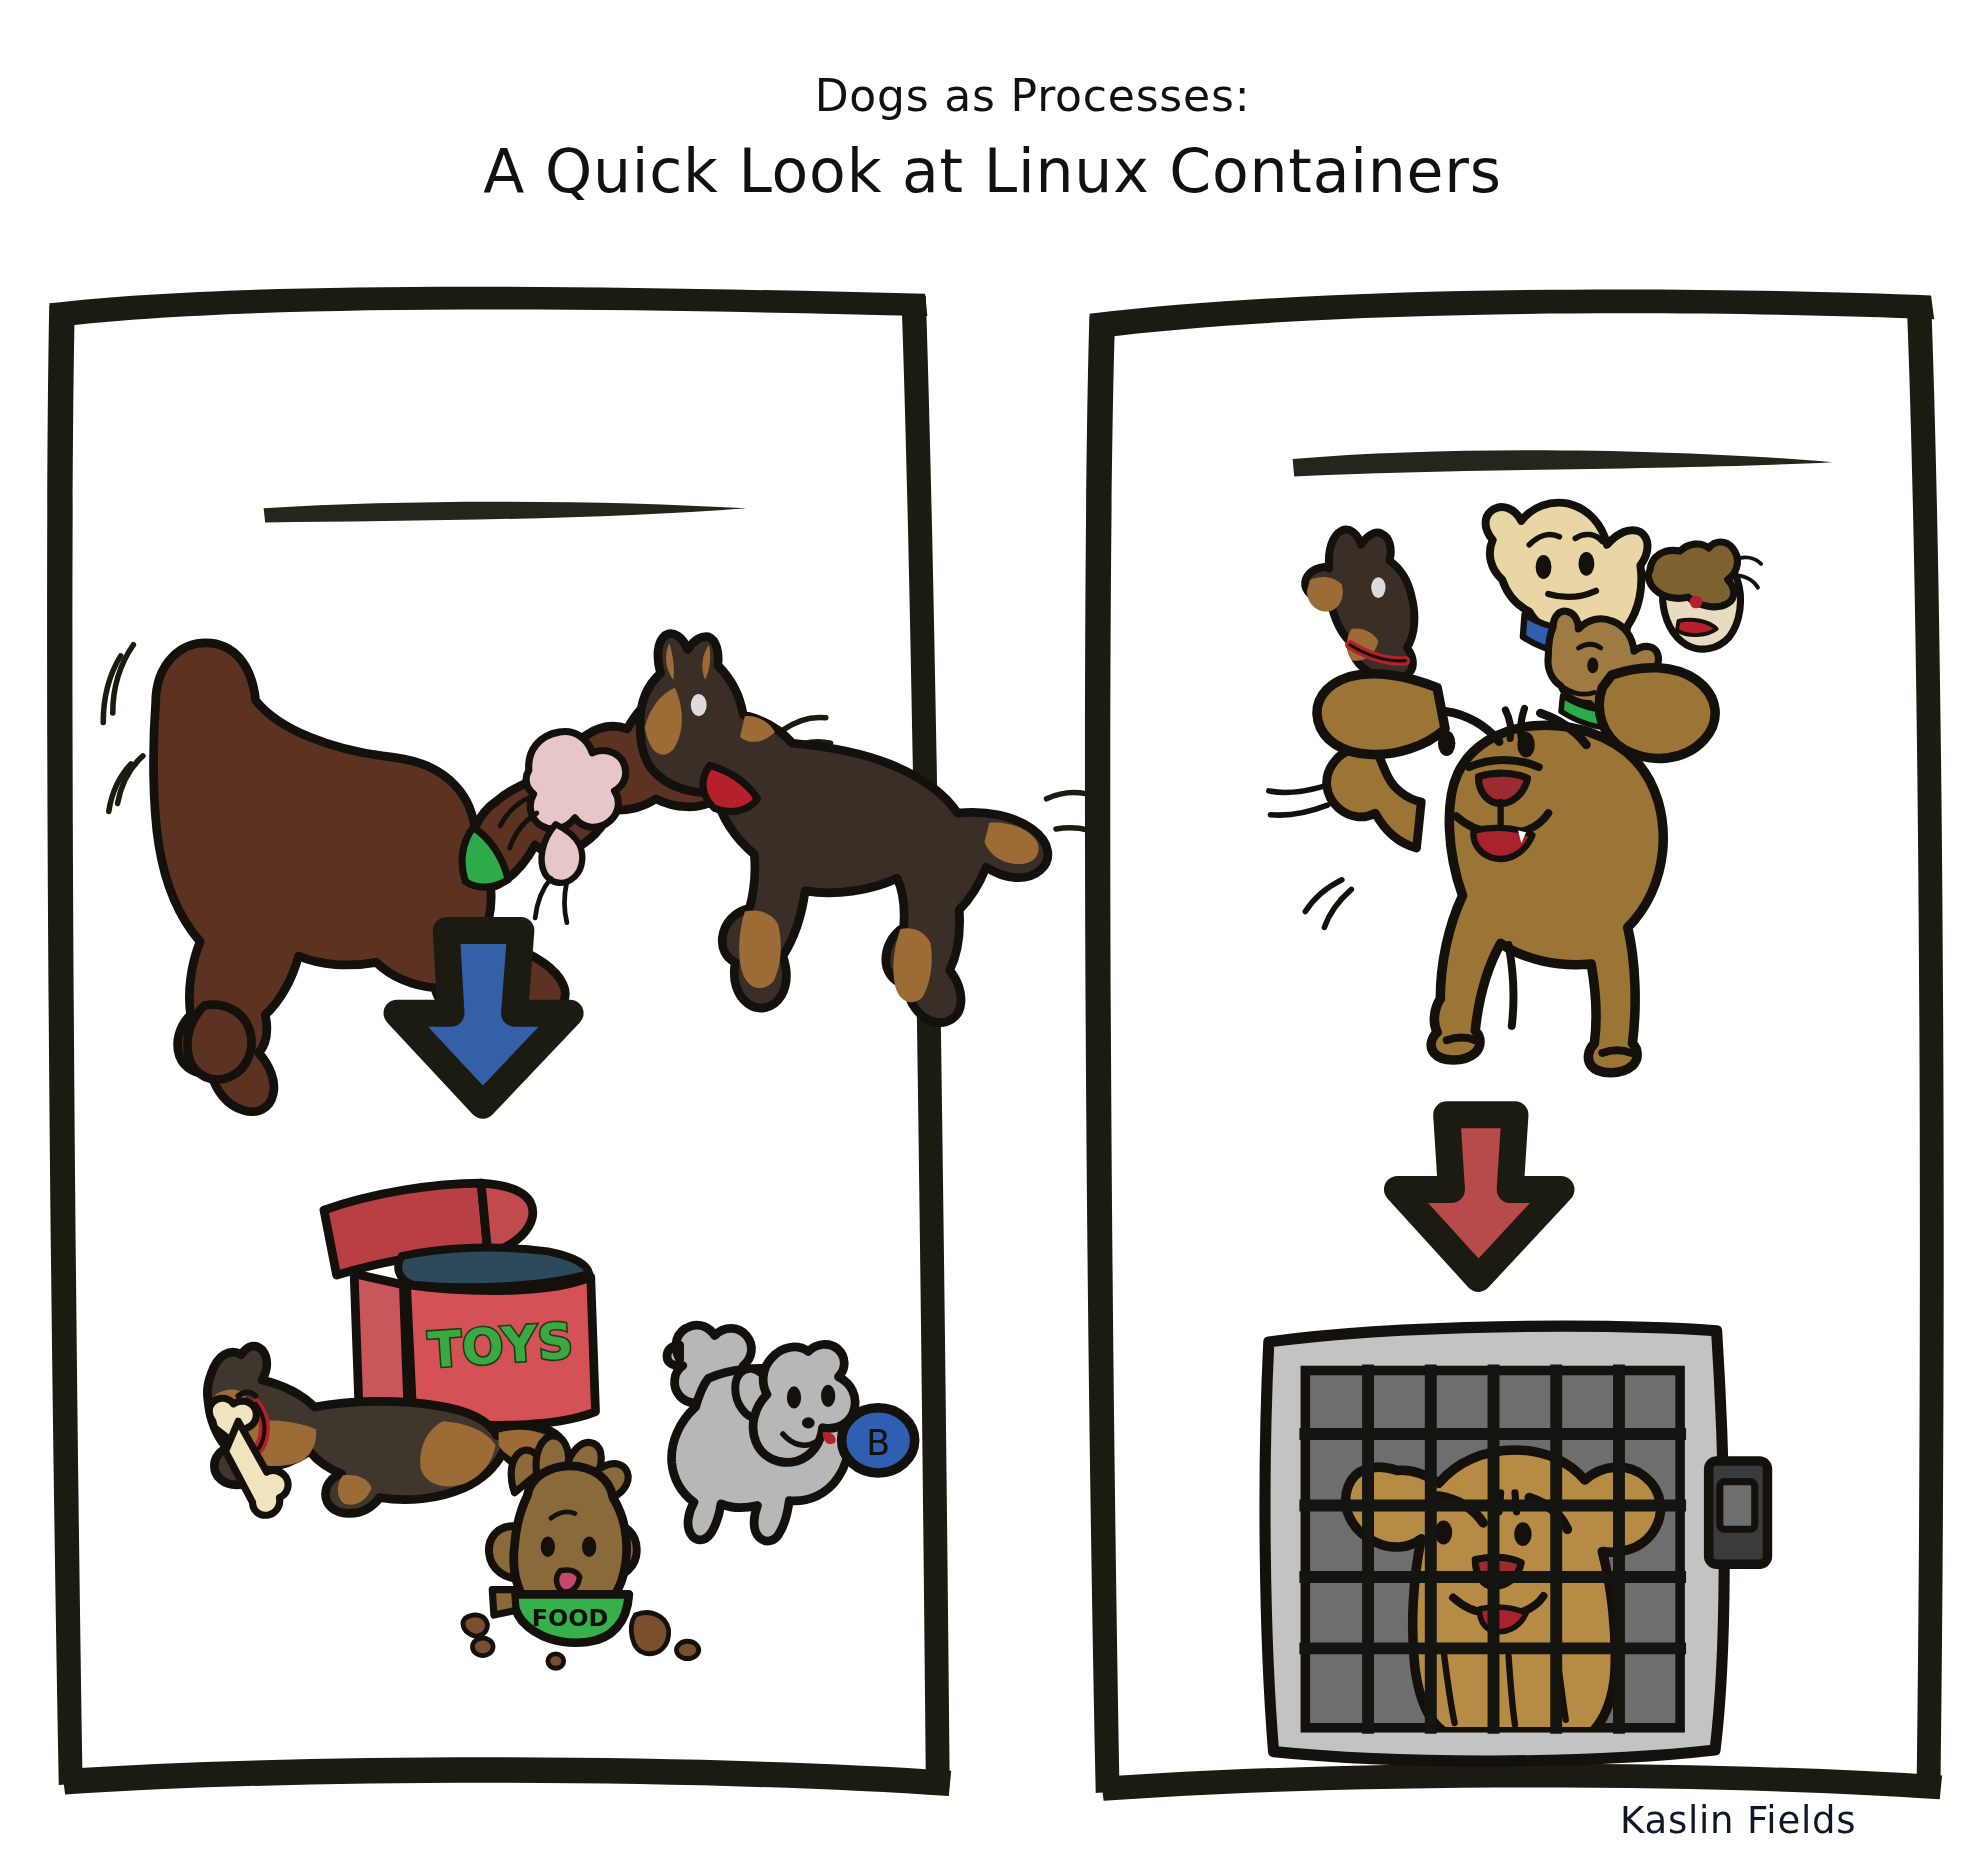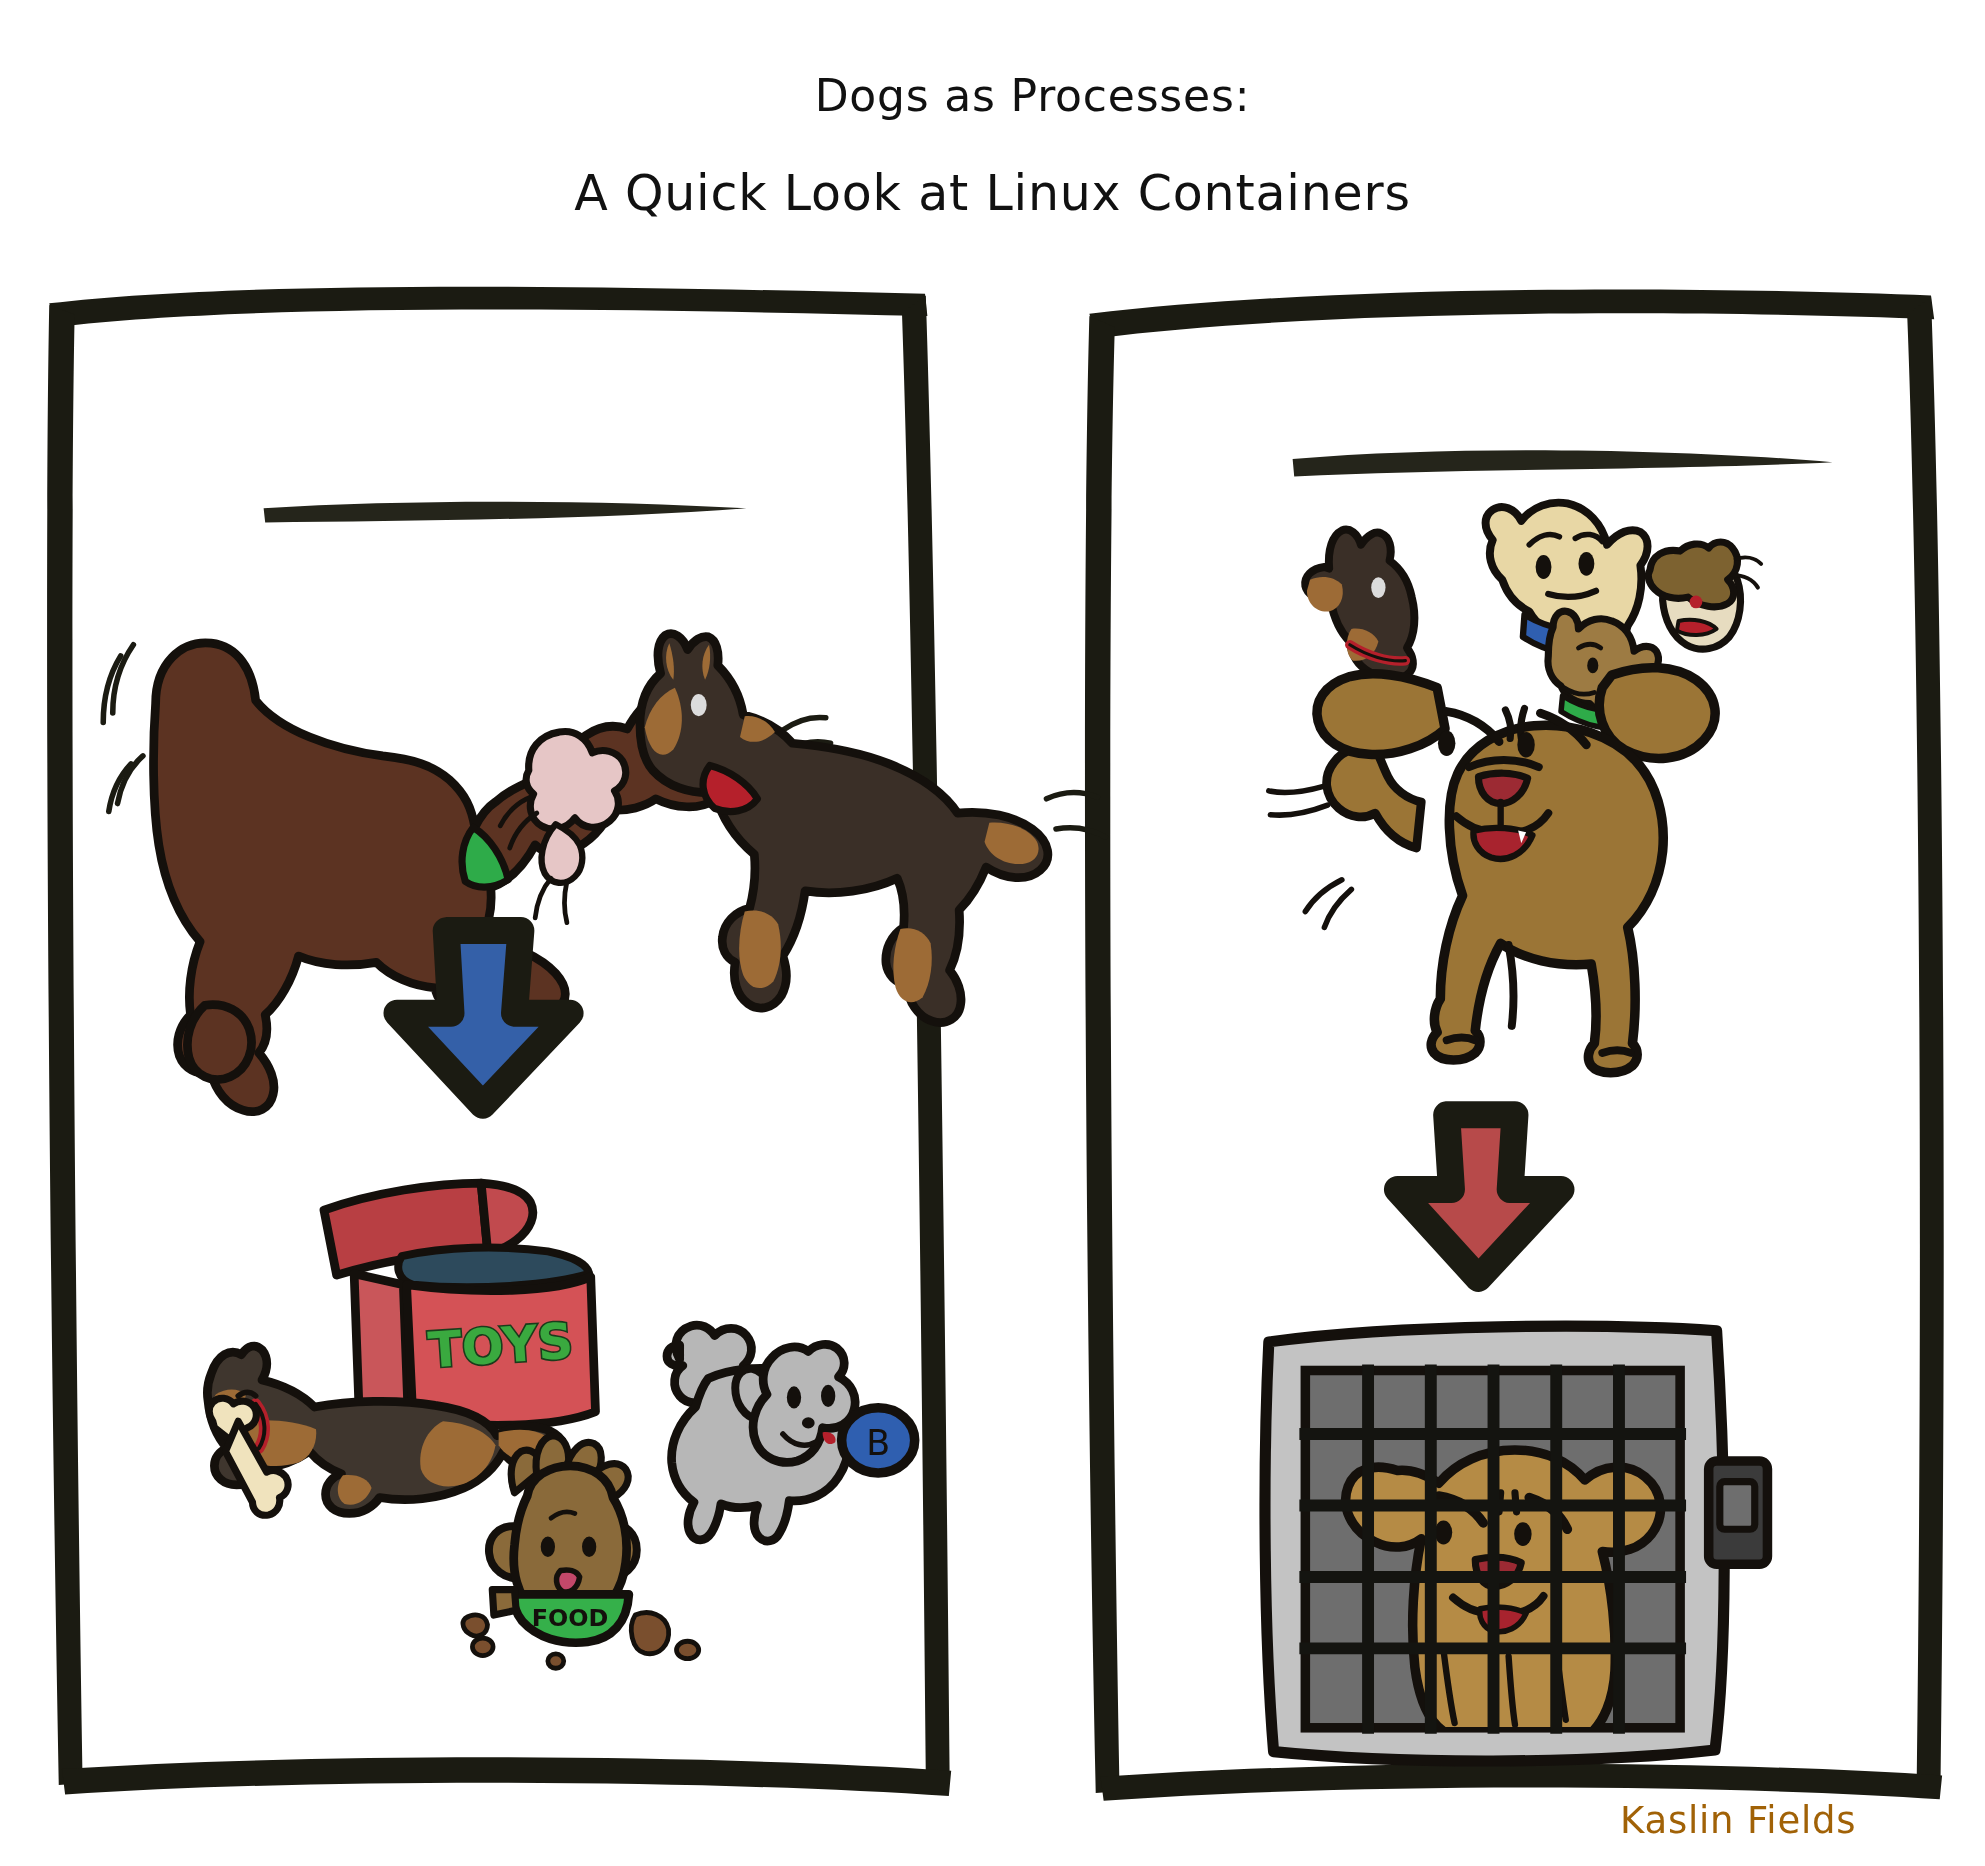--- a/index.html
+++ b/index.html
@@ -5,27 +5,27 @@
   html,body{margin:0;padding:0;background:#ffffff;}
   body{width:1985px;height:1866px;position:relative;overflow:hidden;
        font-family:"DejaVu Sans", sans-serif;}
 
   .stage{position:absolute;inset:0;width:1985px;height:1866px;}
 
   .ttl{position:absolute;width:100%;text-align:center;color:#111;
        font-family:"DejaVu Sans", sans-serif;font-weight:400;
        letter-spacing:0.8px;white-space:nowrap;}
   #title-line1{top:70px;font-size:44px;padding-left:40px;}
-  #title-line2{top:165px;font-size:49px;}
+  #title-line2{top:136px;font-size:60px;}
 
   .panel-heading{position:absolute;text-align:center;color:#111;
        font-size:44px;line-height:1.28;letter-spacing:0.8px;}
   .panel-heading .em{font-style:italic;letter-spacing:1.6px;}
 
-  #signature{position:absolute;left:1620px;top:1799px;font-size:37px;color:#a16207;
+  #signature{position:absolute;left:1620px;top:1799px;font-size:37px;color:#0f172a;
        letter-spacing:0.8px;}
 
   svg.art{position:absolute;left:0;top:0;width:1985px;height:1866px;
           pointer-events:none;}
 </style>
 </head>
 <body>
 
 <div class="stage">
 

